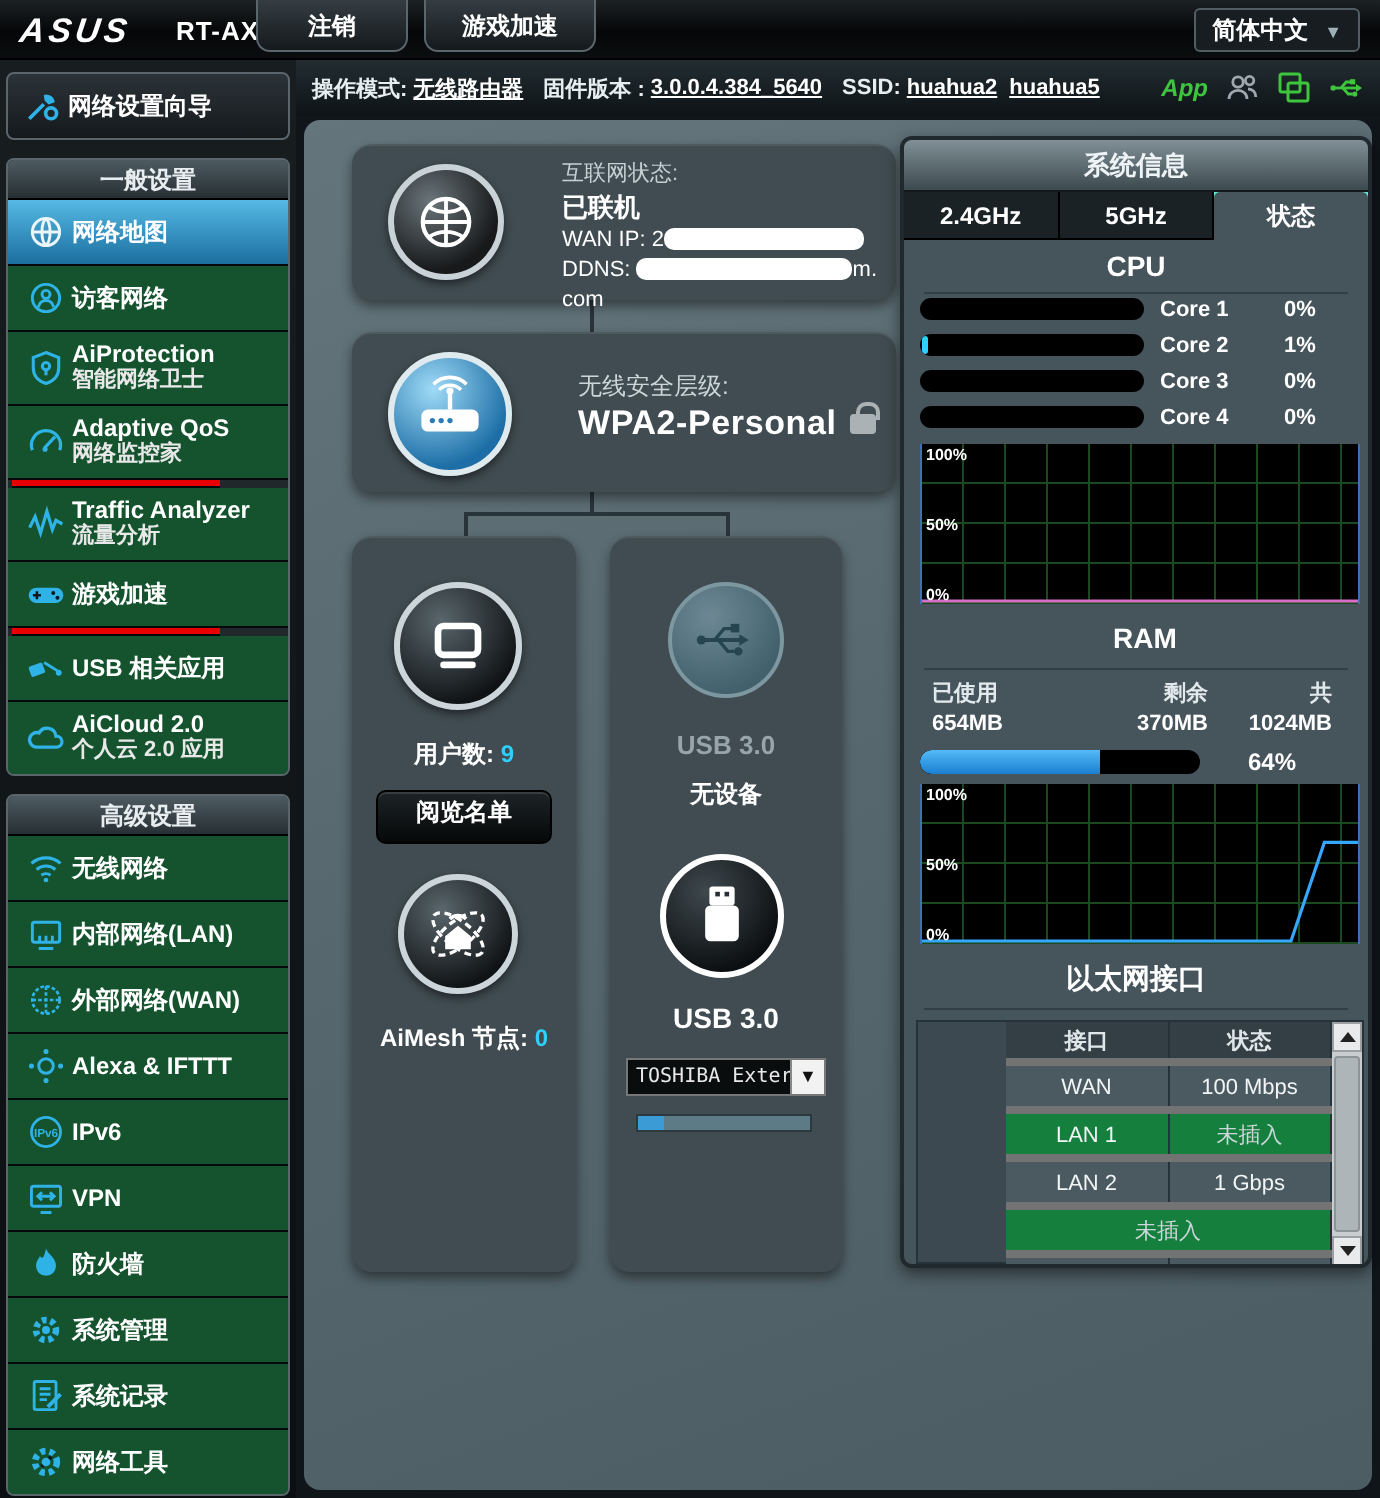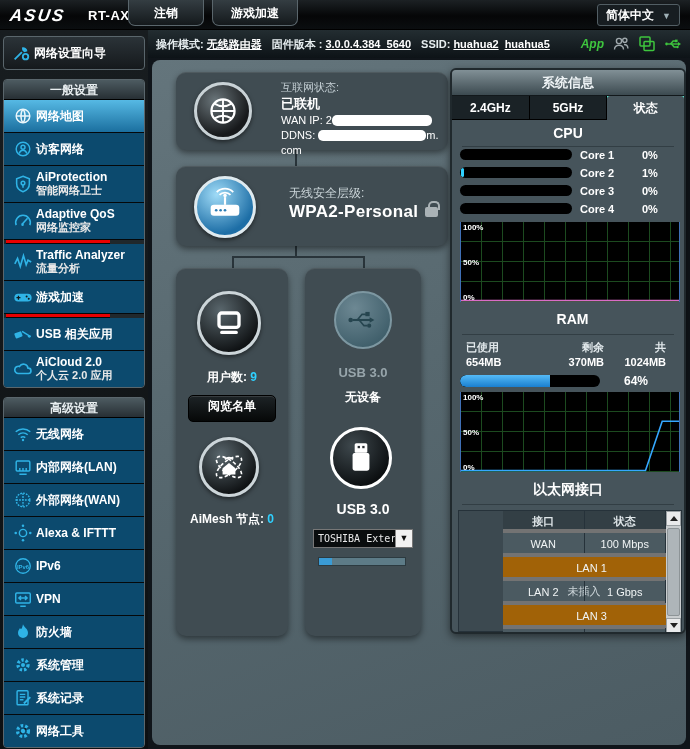--- a/index.html
+++ b/index.html
@@ -34,21 +34,21 @@
   .app-lbl { color:#3ec53e; font-size:12px; font-weight:bold; font-style:italic; cursor:pointer; }
   .mini-ic { width:18px; height:18px; display:inline-block; cursor:pointer; }
 
   
   .sidebar { position:absolute; left:0; top:30px; width:148px; height:719px;
     background:linear-gradient(180deg,#181d20,#0c0f11); padding:6px 3px 0 3px; z-index:10; }
   .sbox { border:1px solid #5a666c; border-radius:4px; background:#20282c; overflow:hidden; margin-bottom:9px; }
   .sbox-hd { height:20px; line-height:20px; text-align:center; color:#e8eef0; font-size:12px; font-weight:bold;
     background:linear-gradient(180deg,#4d5b61,#272f34); border-bottom:1px solid #000; }
   .sitem { display:flex; align-items:center; padding:5px 4px 5px 6px; border-bottom:1px solid #05080a;
-    cursor:pointer; background:#0c4a6e; min-height:32px; }
+    cursor:pointer; background:#14532d; min-height:32px; }
   .sitem:last-child { border-bottom:none; }
   .sitem.active { background:linear-gradient(180deg,#56b9e4,#1b6f9f); }
   .sicon { width:26px; min-width:26px; height:22px; color:#2fb3e6; display:flex; align-items:center; justify-content:center; }
   .sitem.active .sicon { color:#eaf6fb; }
   .stext { color:#fff; font-size:12px; font-weight:bold; line-height:13px; }
   .stext .l2 { display:block; font-size:11px; font-weight:bold; color:#e8e8e8; }
   .wizard { display:flex; align-items:center; padding:5px 4px; background:linear-gradient(180deg,#2b3338,#15191c); cursor:pointer; }
   .redline { height:4px; background:#e80000; width:104px; margin:0 0 0 2px; border-bottom:1px solid #05080a; }
 
   
@@ -137,21 +137,21 @@
   .ram-fill { height:100%; background:linear-gradient(180deg,#54baf7,#1a7fd0); border-radius:7px 0 0 7px; }
   .ram-pct { margin-left:24px; color:#fff; font-size:12px; font-weight:bold; }
 
   
   .eth-table { position:absolute; left:6px; width:224px; border:1px solid #26323a; background:#3c4950; }
   .eth-row { display:flex; height:24px; border-bottom:4px solid #737373;margin-left:44px; }
   .eth-row.hd { height:22px; background:#333f45; }
   .eth-cell { flex:1; text-align:center; line-height:23px; color:#f0f4f5; font-size:11px; border-right:1px solid #26323a; }
   .eth-row.hd .eth-cell { color:#dfe6e9; font-weight:bold; line-height:21px; }
   .eth-row.alt { background:#4b5a61; }
-  .eth-row.norm { background:#a16207;flex-direction:column; }
+  .eth-row.norm { background:#15803d; }
   .dim { color:#cdd6da; }
   .vscroll { position:absolute; right:0; top:0; width:15px; background:#c9cdcf; display:flex; flex-direction:column; }
   .sb-btn { height:15px; background:#e9eaeb; border:1px solid #9aa0a3; display:flex; align-items:center; justify-content:center; cursor:pointer; }
   .sb-track { flex:1; position:relative; }
   .sb-thumb { position:absolute; left:1px; right:1px; top:2px; bottom:2px; background:#aeb5b9; border:1px solid #8d9497; border-radius:2px; }
   .tri-up { width:0; height:0; border-left:4px solid transparent; border-right:4px solid transparent; border-bottom:5px solid #222; }
   .tri-dn { width:0; height:0; border-left:4px solid transparent; border-right:4px solid transparent; border-top:5px solid #222; }
 </style>
 </head>
 <body>
@@ -630,21 +630,20 @@
         </div>
         <div class="eth-row norm">
           <div class="eth-cell">LAN 1</div>
           <div class="eth-cell dim" style="margin-right:15px;">未插入</div>
         </div>
         <div class="eth-row alt">
           <div class="eth-cell">LAN 2</div>
           <div class="eth-cell" style="margin-right:15px;">1 Gbps</div>
         </div>
         <div class="eth-row norm">
-          <div class="eth-cell">LAN 3</div>
           <div class="eth-cell dim" style="margin-right:15px;">未插入</div>
         </div>
         <div class="eth-row alt">
           <div class="eth-cell">LAN 4</div>
           <div class="eth-cell dim" style="margin-right:15px;">未插入</div>
         </div>
         <div class="vscroll" style="height:122px;">
           <div class="sb-btn">
               <span class="tri-up"></span>
             </div>

